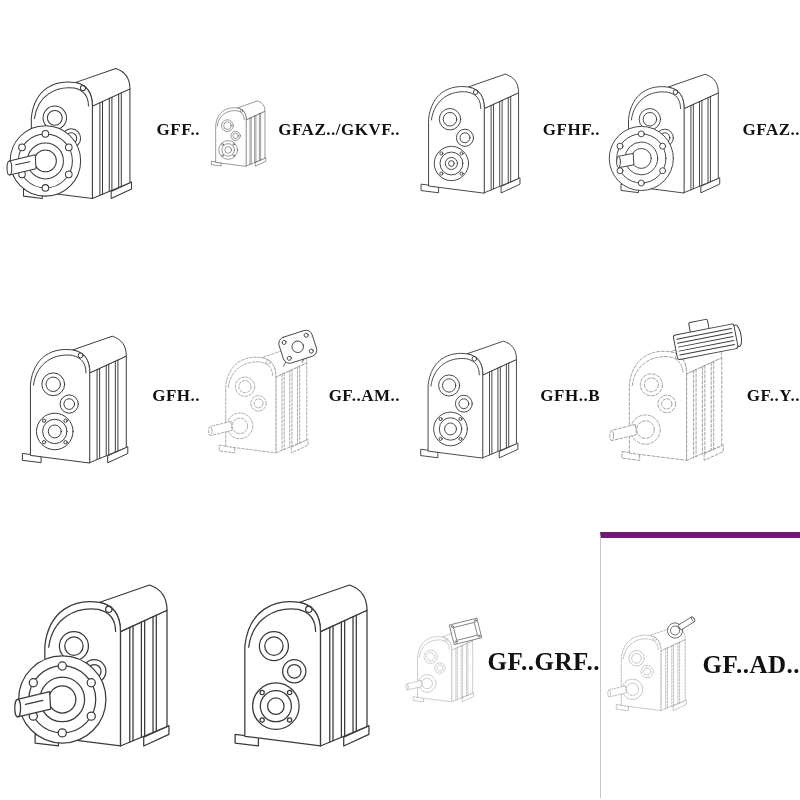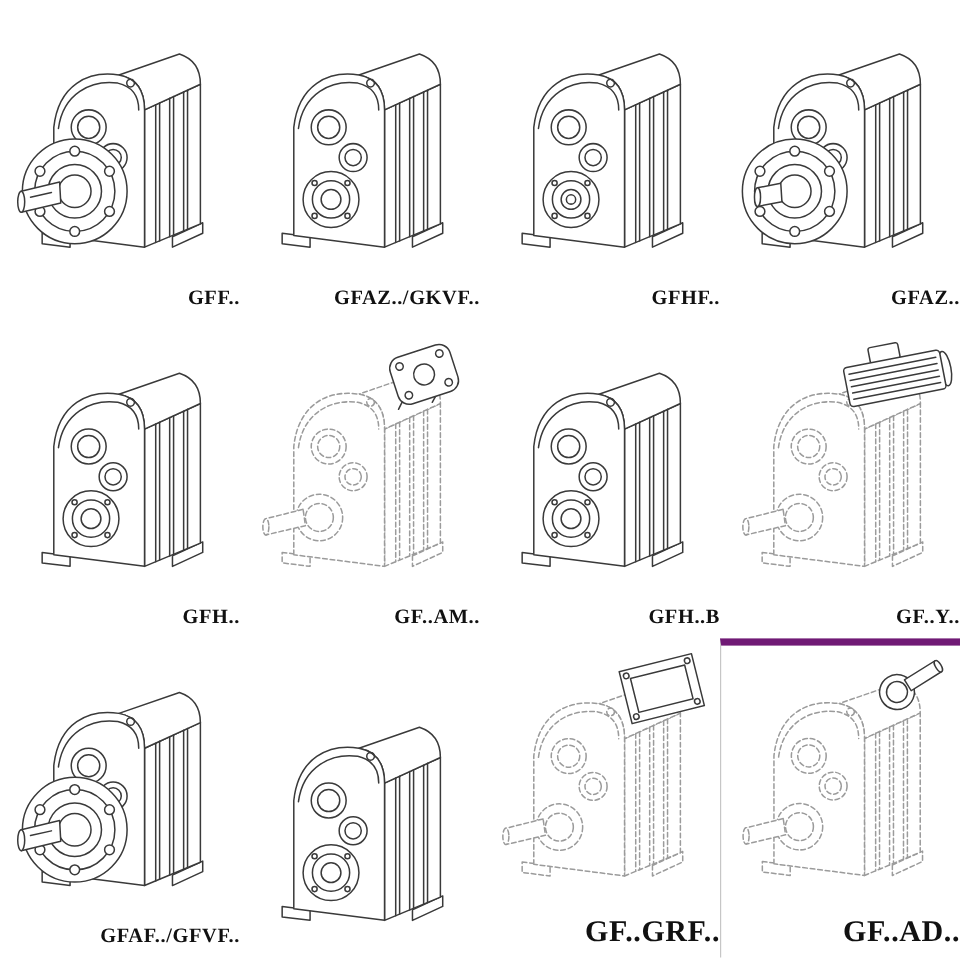--- a/index.html
+++ b/index.html
@@ -9,22 +9,22 @@
     overflow:hidden;
   }
   .catalog-grid{
     display:grid;
     grid-template-columns:repeat(4,200px);
     grid-template-rows:repeat(3,266px);
     width:800px;height:798px;
   }
   figure.cell{
     margin:0;
-    display:flex;flex-direction:column;
-    align-items:flex-end;justify-content:flex-end;
+    display:flex;flex-direction:row;
+    align-items:center;justify-content:flex-end;
     box-sizing:border-box;
   }
   .drawing{width:194px;height:223px;display:block;}
   figcaption.label{
     font-weight:bold;font-size:17px;letter-spacing:.5px;color:#111;
     padding:2px 0 8px 0;text-align:center;line-height:1.1;
     white-space:nowrap;
   }
   figcaption.label.lg{font-size:25px;}
   .cell-bordered{
@@ -351,21 +351,20 @@
           <circle cx="28.12212356943687" cy="132.75" r="4.2" fill="#fff"></circle>
           <circle cx="57.99999999999999" cy="115.5" r="4.2" fill="#fff"></circle>
           <circle cx="87.87787643056312" cy="132.75" r="4.2" fill="#fff"></circle>
           <circle cx="58" cy="150" r="23"></circle>
           <circle cx="58" cy="150" r="14"></circle>
           <path d="M45,142 L12,150 L12,168 L46,160 Z" fill="#fff"></path>
           <ellipse cx="12" cy="159" rx="3" ry="9" fill="#fff"></ellipse>
           <line x1="20" y1="155" x2="38" y2="151"></line>
         </g>
       </svg>
-    <figcaption class="label">GFAF../GFVF..</figcaption>
   </figure>
 
   <figure class="cell">
     <svg class="drawing" viewBox="0 0 200 230">
         <g stroke="#3a3a3a" fill="none" stroke-width="1.3" stroke-linejoin="round" stroke-linecap="round">
           <path d="M30,186 L54,189 L54,198 L30,195 Z" fill="#fff"></path>
           <path d="M142,189 L168,177 L168,186 L142,198 Z" fill="#fff"></path>
           <path d="M118,80 L166,58 L166,178 L118,198 Z" fill="#fff"></path>
           <path d="M96,50 C112,53 118,64 118,80 L166,58 C166,44 160,36 148,32 Z" fill="#fff"></path>
           <path d="M40,188 L40,95 C44,58 70,46 96,50 C112,53 118,64 118,80 L118,198 Z" fill="#fff"></path>

